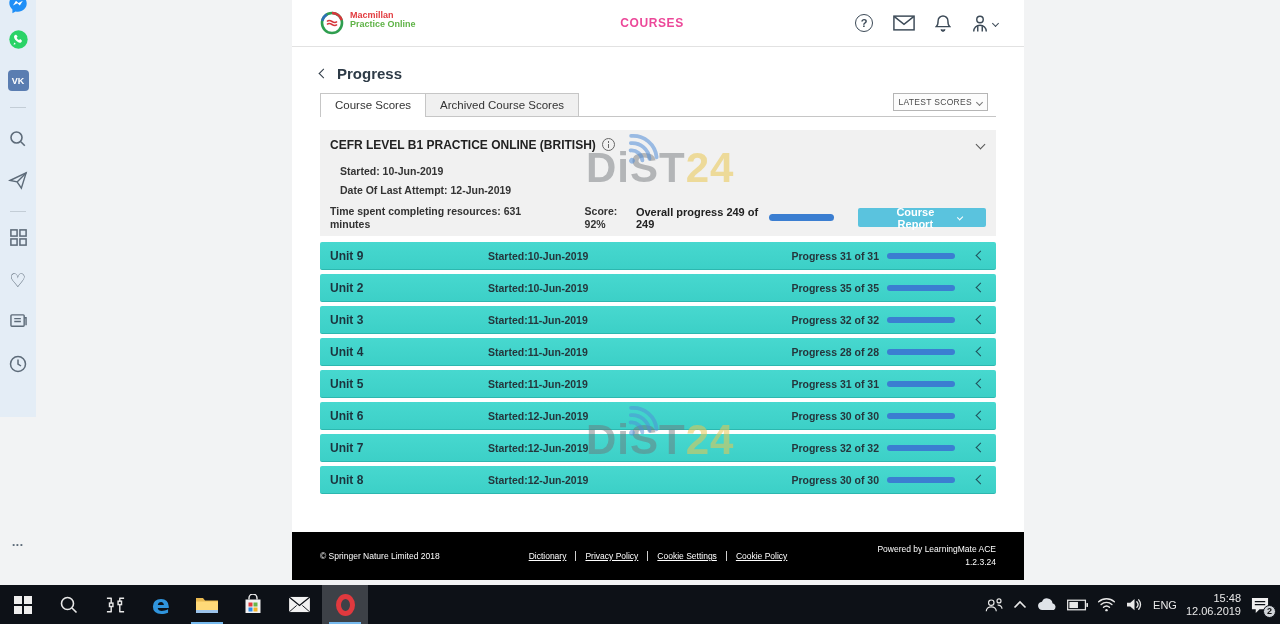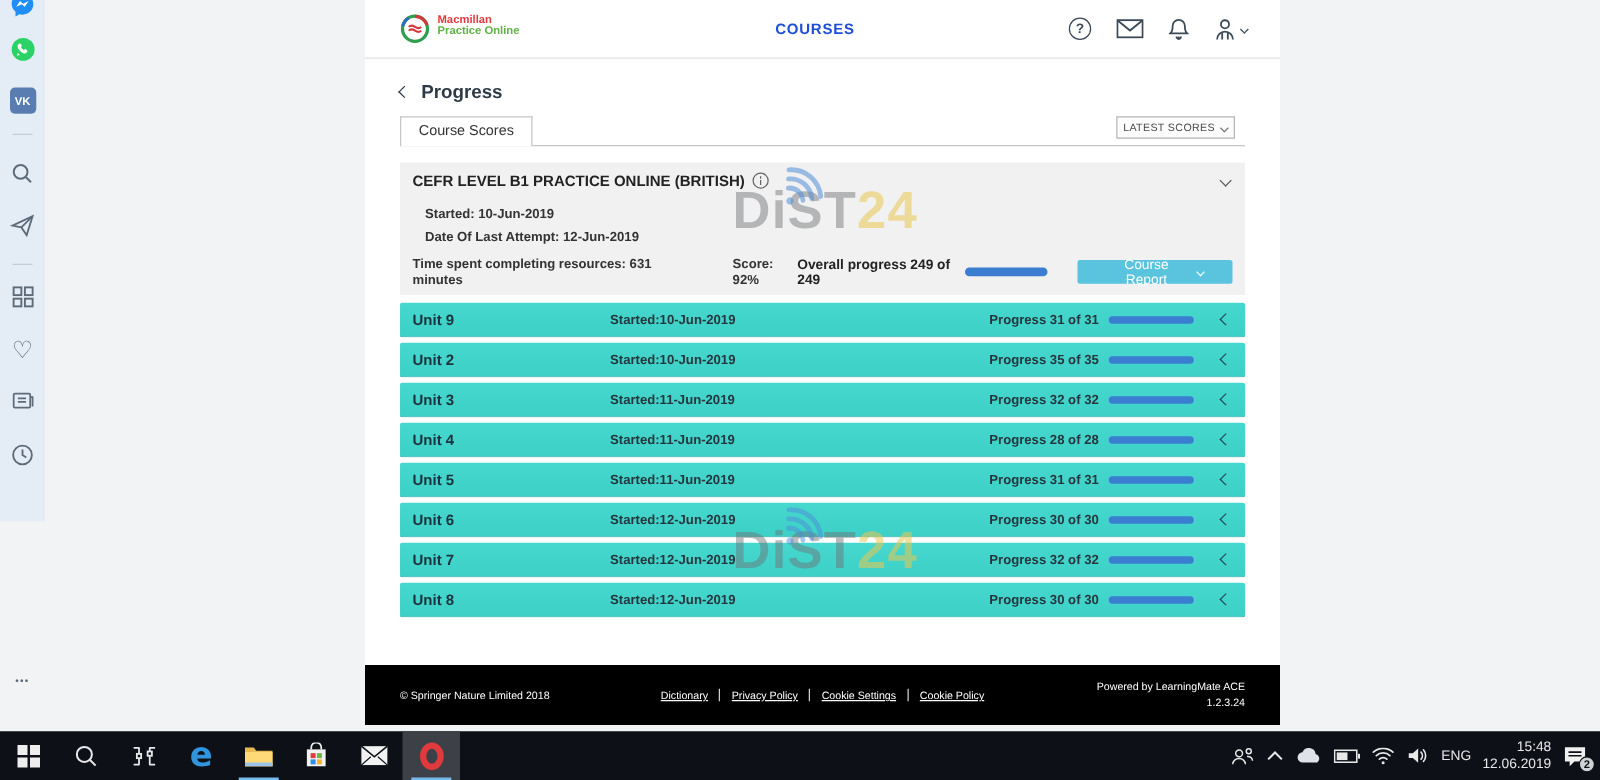--- a/index.html
+++ b/index.html
@@ -15,21 +15,21 @@
   
   .desktop { position:absolute; left:36px; top:0; right:0; height:585px; background:#f2f3f4; }
   .page { position:absolute; left:256px; top:0; width:732px; height:580px; background:#fff; }
 
   
   .site-header { position:relative; height:47px; border-bottom:1px solid #e2e2e2; display:flex; align-items:center; padding:0 26px 0 28px; }
   .brand { display:flex; gap:6px; }
   .brand-txt { line-height:9px; }
   .brand-l1 { font-size:9px; font-weight:bold; color:#e23b3f; display:block; }
   .brand-l2 { font-size:9px; font-weight:bold; color:#5fb347; display:block; }
-  .nav-title { position:absolute; left:0; right:12px; text-align:center; font-size:12px; font-weight:bold; letter-spacing:.6px; color:#1d4ed8; }
+  .nav-title { position:absolute; left:0; right:12px; text-align:center; font-size:12px; font-weight:bold; letter-spacing:.6px; color:#ec4899; }
   .hdr-icons { margin-left:auto; display:flex; align-items:center; gap:20px; color:#3c4a57; z-index:2; }
   .help-circ { width:18px; height:18px; border:1.5px solid #3c4a57; border-radius:50%; font-size:11px; font-weight:bold; display:flex; align-items:center; justify-content:center; }
 
   
   .crumb { display:flex; align-items:center; gap:10px; padding:18px 28px 0; color:#2e3b47; }
   .crumb h1 { font-size:15px; font-weight:bold; }
 
   
   .tabs-bar { position:relative; margin:10px 28px 0; border-bottom:1px solid #c6c6c6; display:flex; align-items:flex-end; height:25px; }
   .tab { font-size:11.5px; color:#333; padding:5px 14px; border:1px solid #c6c6c6; border-bottom:none; background:#f0f0f0; }
@@ -50,21 +50,21 @@
   .info-ic { margin-left:6px; width:13px; height:13px; border:1px solid #666; border-radius:50%; position:relative; }
   .info-ic::before { content:""; position:absolute; left:5px; top:2px; width:1.5px; height:1.5px; background:#666; }
   .info-ic::after { content:""; position:absolute; left:5px; top:5px; width:1.5px; height:4px; background:#666; }
   .panel-head .chev { margin-left:auto; color:#555; }
   .panel-line { font-size:10.5px; font-weight:bold; color:#333; padding:0 20px; margin-top:6px; line-height:13px; }
   .panel-bottom { display:flex; align-items:center; padding:0 10px; margin-top:8px; height:25px; }
   .score-lbl { margin-left:42px; }
   .pb-right { margin-left:auto; display:flex; align-items:center; gap:6px; }
   .bar { height:7px; border-radius:4px; background:#3b7ed1; }
   .overall-bar { width:74px; }
-  .report-btn { margin-left:18px; background:#5ac3de; color:#fff; font-size:11px; font-weight:normal; border:none; height:19px; padding:0 24px; border-radius:2px; display:flex; align-items:center; gap:9px; cursor:pointer; }
+  .report-btn { margin-left:18px; background:#5ac3de; color:#fff; font-size:11px; font-weight:bold; border:none; height:19px; padding:0 24px; border-radius:2px; display:flex; align-items:center; gap:9px; cursor:pointer; }
   .report-btn .chev { border-color:#fff; }
 
   
   .units { margin:6px 28px 0; }
   .unit-row { display:flex; align-items:center; height:28px; margin-bottom:4px; padding:0 12px 0 10px; border-radius:2px;
     background:linear-gradient(#47d8cf,#3cd0c7); border-bottom:1px solid #2db7af; }
   .u-name { width:158px; font-size:12px; font-weight:bold; color:#1c333d; }
   .u-started { font-size:10.5px; font-weight:bold; color:#25363c; }
   .u-right { margin-left:auto; display:flex; align-items:center; gap:8px; }
   .u-prog { font-size:10.5px; font-weight:bold; color:#25363c; }
@@ -210,20 +210,21 @@
         </div>
       </div>
 
       <div class="crumb">
         <span class="chev left" style="color:#2e3b47"></span>
         <h1>Progress</h1>
       </div>
 
       <div class="tabs-bar">
         <div class="tab active">Course Scores</div>
+        <div class="tab">Archived Course Scores</div>
         <div class="filter-box">
           <span>LATEST SCORES</span>
           <span class="chev down sm" style="color:#777"></span>
         </div>
       </div>
 
       <div class="panel">
         <div class="panel-head">
           <span class="panel-title">CEFR LEVEL B1 PRACTICE ONLINE (BRITISH)</span>
           <span class="info-ic"></span>

